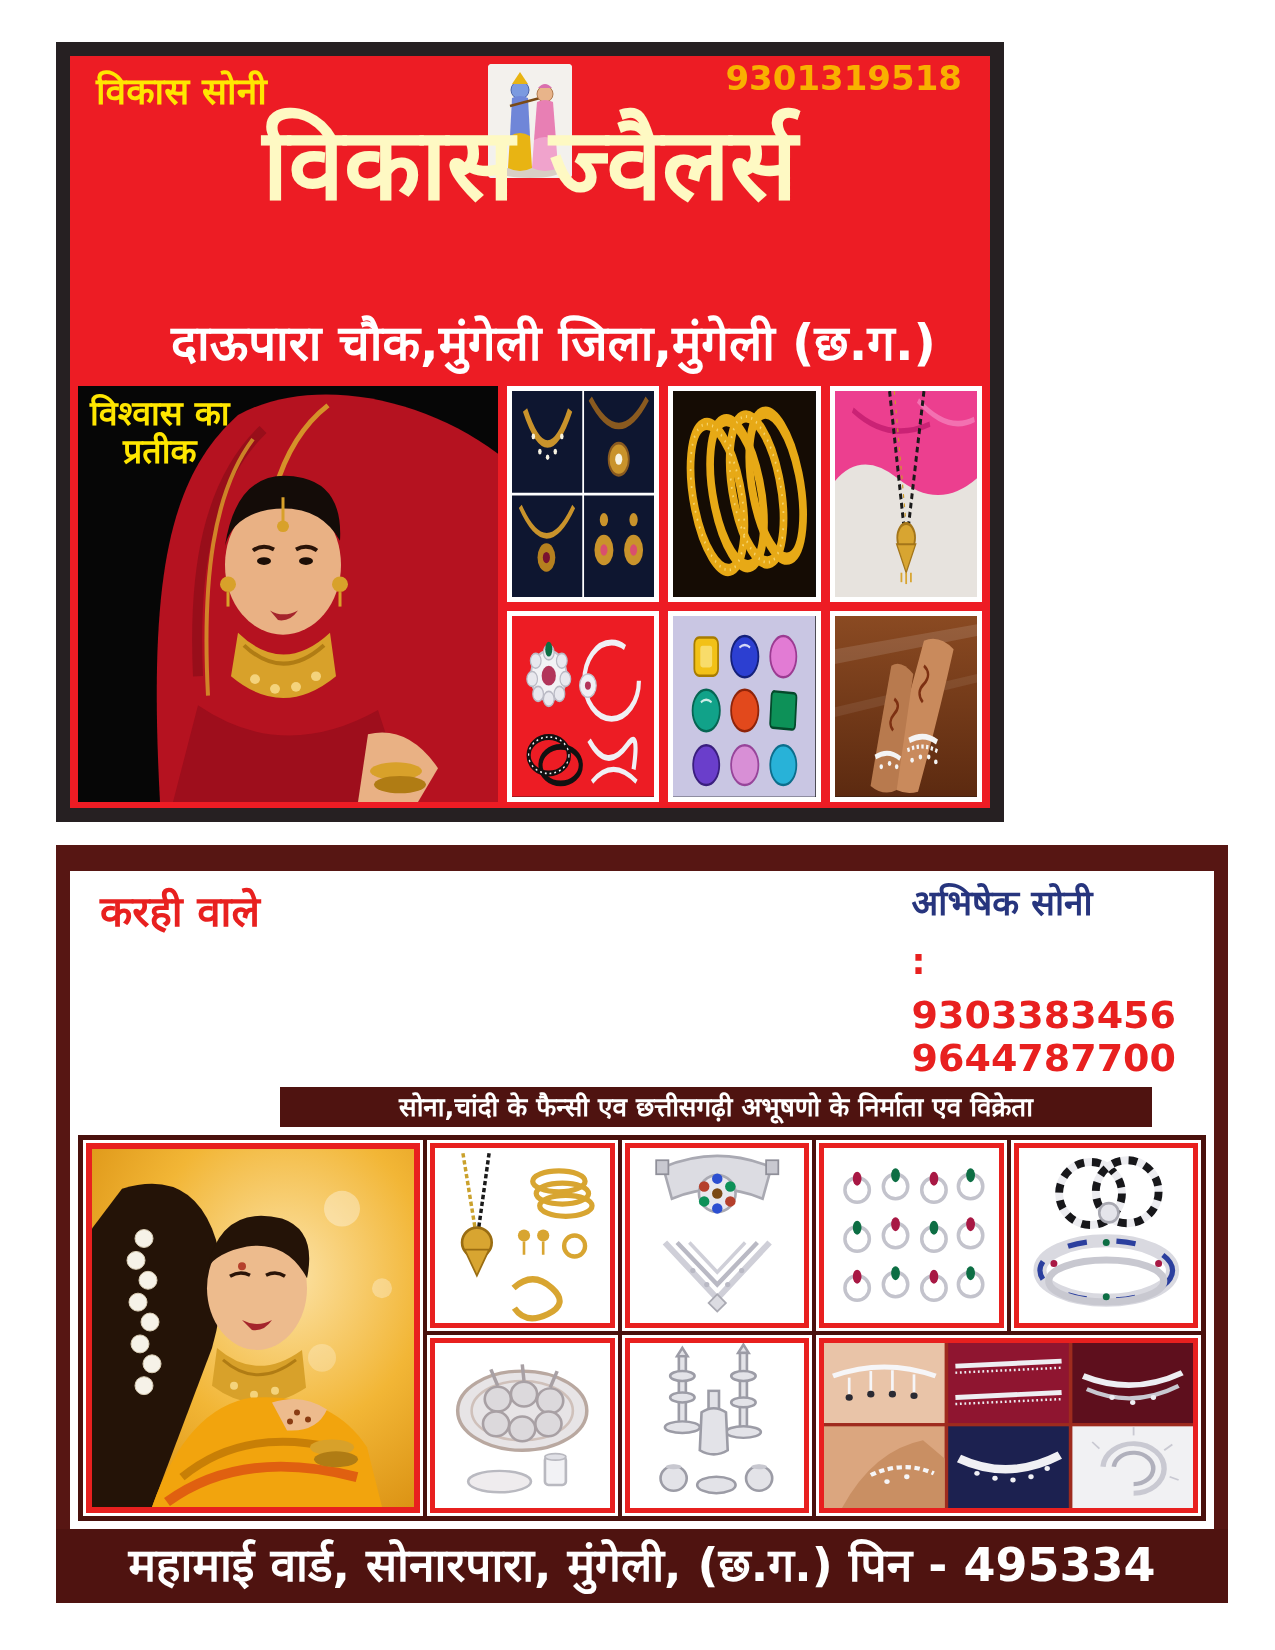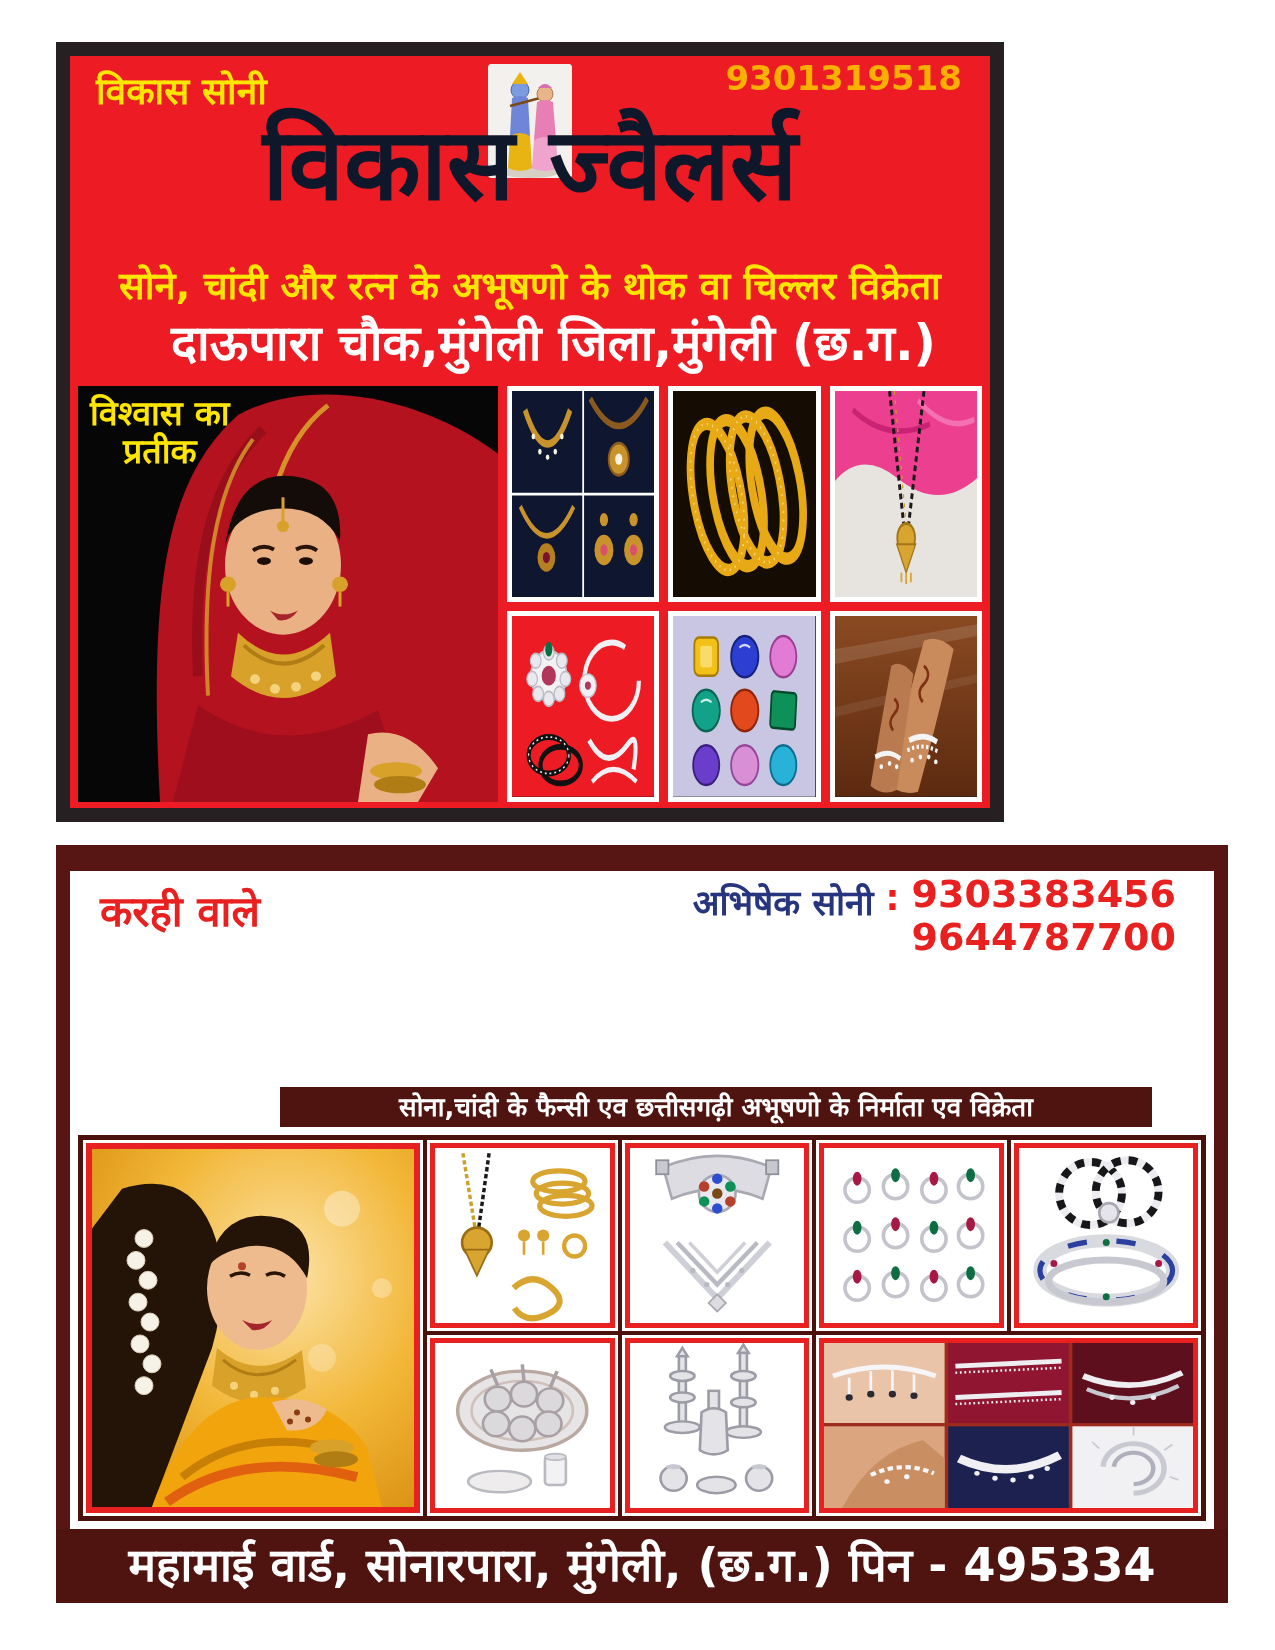--- a/index.html
+++ b/index.html
@@ -10,40 +10,40 @@
   .ad-top{left:56px;top:42px;width:948px;height:780px;
           background:var(--red,#ed1c24);border:14px solid var(--frame_black,#262022);}
   .owner1{position:absolute;left:26px;top:8px;color:var(--yellow,#ffe600);
           font-size:37px;font-weight:700;white-space:nowrap;}
   .phones1{position:absolute;right:28px;top:4px;text-align:right;
            color:var(--gold,#f9b000);font-size:34px;font-weight:700;line-height:1.1;}
   .deity{position:absolute;left:50%;top:8px;transform:translateX(-50%);
          width:84px;height:114px;background:#f3f1ed;border-radius:4px;overflow:hidden;}
   .deity svg{width:100%;height:100%;display:block;}
   .title1{position:absolute;left:0;right:0;top:44px;margin:0;text-align:center;
-          color:#0f172a;font-size:100px;font-weight:700;line-height:1.3;white-space:nowrap;}
+          color:#fef9c3;font-size:100px;font-weight:700;line-height:1.3;white-space:nowrap;}
   .subtitle1{position:absolute;left:0;right:0;top:202px;text-align:center;
              color:var(--yellow,#ffe600);font-size:38px;font-weight:700;white-space:nowrap;}
   .address1{position:absolute;left:0;right:0;top:252px;text-align:center;
             color:#ffffff;font-size:49px;font-weight:700;white-space:nowrap;margin-left:47px;}
   .photos1{position:absolute;left:8px;right:8px;top:330px;bottom:6px;display:flex;gap:9px;}
   .bride1{position:relative;width:420px;background:#000;overflow:hidden;flex:none;}
   .bride1 svg{width:100%;height:100%;display:block;}
   .tagline1{position:absolute;left:12px;top:8px;text-align:center;
             color:var(--yellow,#ffe600);font-size:34px;font-weight:700;line-height:1.12;}
   .grid1{flex:1;display:grid;grid-template-columns:repeat(3,1fr);
          grid-template-rows:52% 1fr;gap:9px;}
   .tile{border:5px solid #ffffff;overflow:hidden;position:relative;background:#111;}
   .tile svg{width:100%;height:100%;display:block;}
   
   .ad-bottom{left:56px;top:845px;width:1172px;height:758px;background:#ffffff;
              border:14px solid var(--maroon_frame,#571613);border-top-width:26px;border-bottom:none;}
   .karahi{position:absolute;left:30px;top:10px;color:var(--contact_red,#e8201f);
           font-size:42px;font-weight:700;white-space:nowrap;}
-  .contact2{position:absolute;right:38px;top:2px;display:flex;gap:12px;align-items:flex-start;}
+  .contact2{position:absolute;right:38px;top:2px;display:flex;gap:12px;align-items:flex-start;flex-direction:column;}
   .cname{color:var(--navy,#27357e);font-size:35px;font-weight:700;padding-top:5px;white-space:nowrap;}
   .colon2{color:var(--contact_red,#e8201f);font-size:35px;font-weight:700;padding-top:5px;}
   .phones2{color:var(--contact_red,#e8201f);font-size:38px;font-weight:700;line-height:1.12;text-align:left;}
   .title2{position:absolute;left:0;right:0;top:40px;margin:0;text-align:center;
           color:var(--maroon_text,#5e1a10);font-size:110px;font-weight:700;line-height:1.35;white-space:nowrap;}
   .band2{position:absolute;left:210px;width:872px;top:216px;height:40px;
          background:var(--maroon_band,#4f1310);color:#ffffff;text-align:center;
          font-size:26px;font-weight:700;line-height:40px;white-space:nowrap;}
   .panel2{position:absolute;left:8px;right:8px;top:264px;height:386px;
           background:var(--maroon_panel,#4a110d);padding:8px;box-sizing:border-box;
@@ -83,21 +83,20 @@
         <path d="M22,72 Q32,66 42,72 L44,104 Q32,110 20,104 Z" fill="#e8b413"></path>
         <line x1="22" y1="42" x2="52" y2="34" stroke="#7a4a16" stroke-width="2.5"></line>
         <circle cx="57" cy="30" r="8" fill="#e8b48a" stroke="#b07a4e" stroke-width="1"></circle>
         <path d="M50,24 Q57,16 64,24 Z" fill="#d96fae"></path>
         <path d="M49,38 Q57,34 65,38 L68,76 Q57,82 46,76 Z" fill="#e87fb4"></path>
         <path d="M46,76 Q57,70 68,76 L70,104 Q57,110 44,104 Z" fill="#f0a3cc"></path>
       </svg>
     </div>
 
     <h1 class="title1">विकास ज्वैलर्स</h1>
-    <div class="subtitle1">सोने, चांदी और रत्न के अभूषणो  के  थोक वा चिल्लर विक्रेता</div>
     <div class="address1">दाऊपारा चौक,मुंगेली जिला,मुंगेली (छ.ग.)</div>
 
     <div class="photos1">
 
       <div class="bride1">
         <svg viewBox="0 0 420 430" preserveAspectRatio="none">
           <rect width="420" height="430" fill="#060606"></rect>
           <path d="M160,30 C90,95 70,200 82,430 L420,430 L420,70 C340,8 230,-10 160,30 Z" fill="#b51220"></path>
           <path d="M185,45 C130,100 115,190 120,300" fill="none" stroke="#8c0d18" stroke-width="10" opacity="0.7"></path>
           <path d="M250,20 C200,60 180,140 185,240" fill="none" stroke="#d8a12a" stroke-width="5" opacity="0.9"></path>

